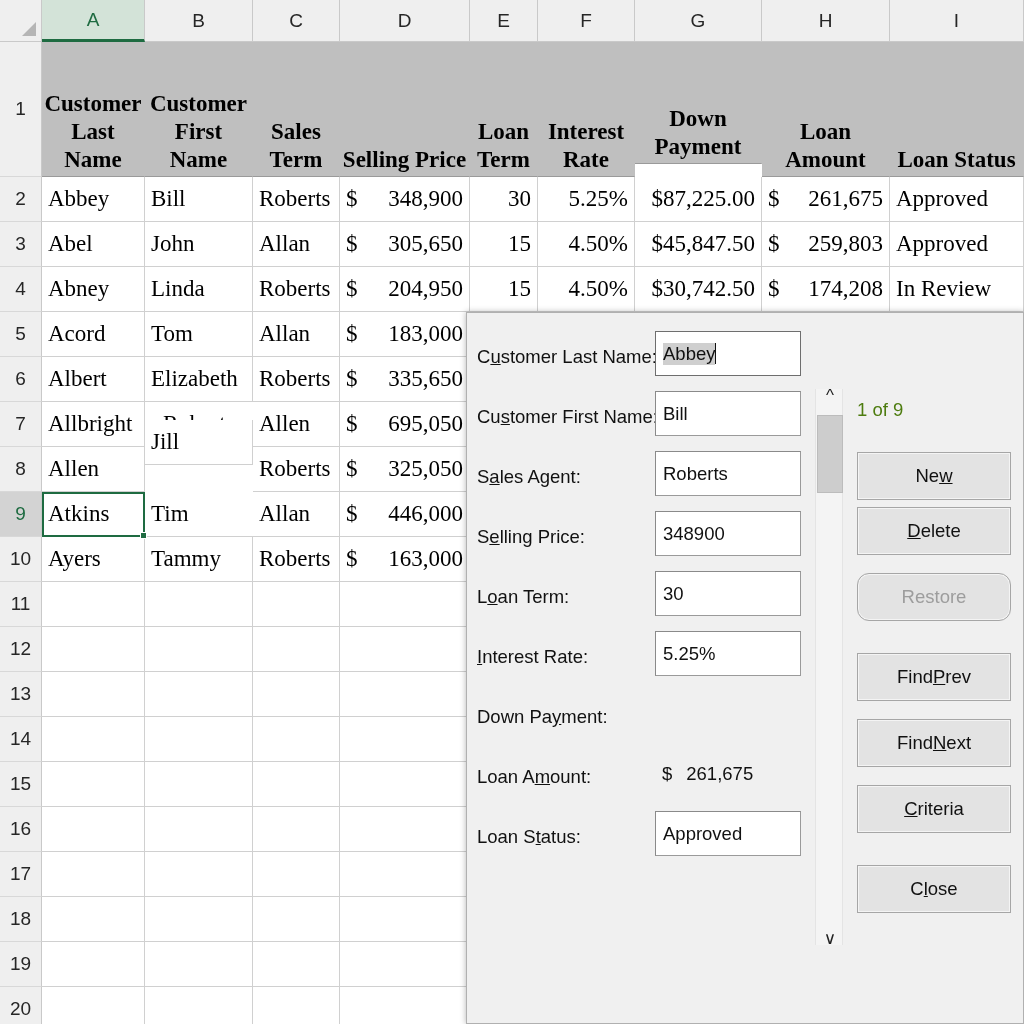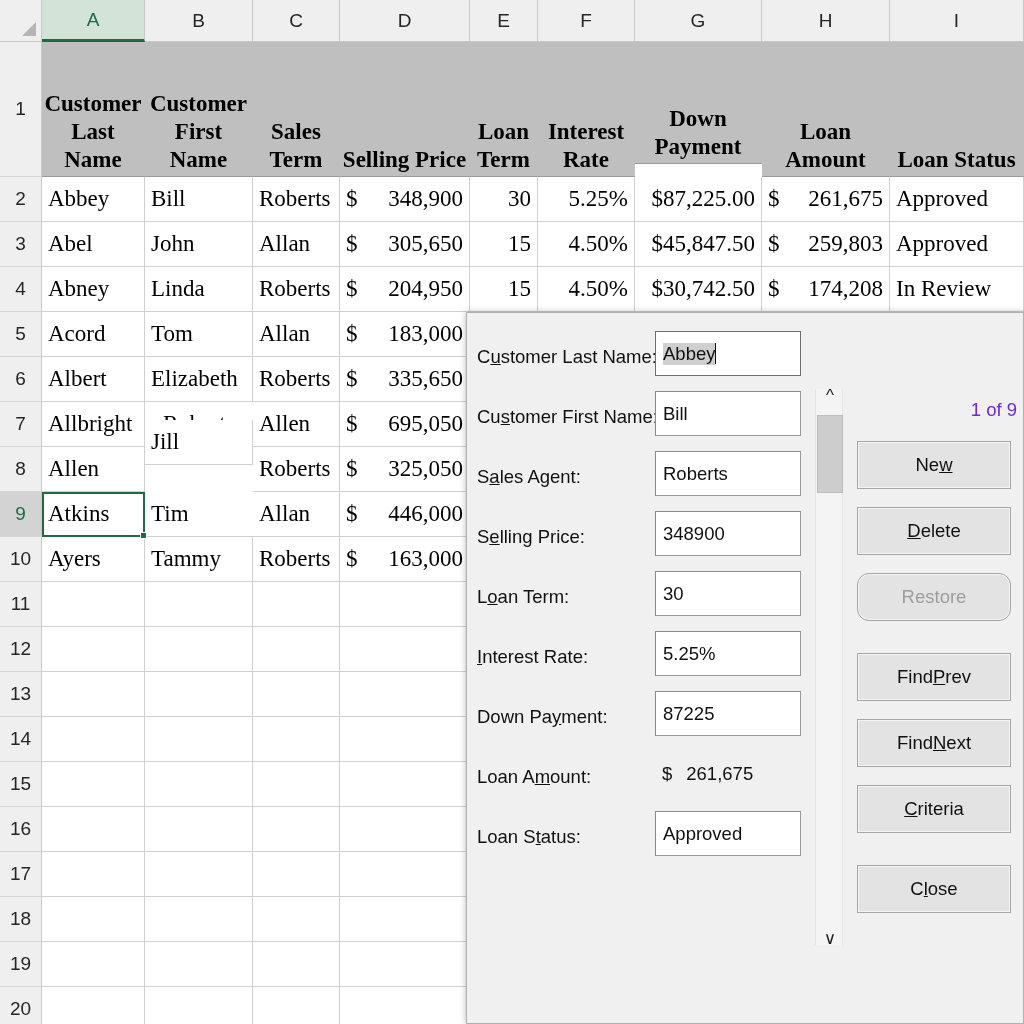--- a/index.html
+++ b/index.html
@@ -162,21 +162,21 @@
   }
   .sb-up { top: -6px; }
   .sb-down { bottom: -6px; }
   .sb-thumb {
     position: absolute; left: 1px; top: 26px; width: 26px; height: 78px;
     background: #cdcdcd; border: 1px solid #bcbcbc; cursor: pointer;
   }
 
   .rec-counter {
     position: absolute; left: 390px; top: 86px; width: 160px;
-    text-align: right; font-size: 18.5px; color: #6d28d9;
+    text-align: left; font-size: 18.5px; color: #4d7c0f;
   }
 
   .dlg-btn {
     position: absolute; left: 390px; width: 154px; height: 48px;
     background: #e3e3e3;
     border: 1px solid #a6a6a6;
     box-shadow: inset 0 0 0 1px #f4f4f4;
     font-size: 18.5px; color: #111;
     display: flex; align-items: center; justify-content: center;
     cursor: pointer; font-family: "Liberation Sans", sans-serif;
@@ -532,21 +532,20 @@
         <div class="field-row" style="top: 258px;">
           <div class="field-label">L<u>o</u>an Term:</div>
           <div class="field-input">30</div>
         </div>
         <div class="field-row" style="top: 318px;">
           <div class="field-label"><u>I</u>nterest Rate:</div>
           <div class="field-input">5.25%</div>
         </div>
         <div class="field-row" style="top: 378px;">
           <div class="field-label">Down Pa<u>y</u>ment:</div>
-          <div class="field-input">87225</div>
         </div>
         <div class="field-row" style="top: 438px;">
           <div class="field-label">Loan A<u>m</u>ount:</div>
           <div class="field-readonly">
             <span class="ro-cur">$</span>
             <span>261,675</span>
           </div>
         </div>
         <div class="field-row" style="top: 498px;">
           <div class="field-label">Loan S<u>t</u>atus:</div>
@@ -556,21 +555,21 @@
 
     <div class="dlg-scroll">
       <div class="sb-arrow sb-up">^</div>
       <div class="sb-thumb"></div>
       <div class="sb-arrow sb-down">∨</div>
     </div>
 
     <div class="rec-counter">1 of 9</div>
 
     <div id="buttons">
-        <div class="dlg-btn" style="top: 128px;">Ne<u>w</u></div>
+        <div class="dlg-btn" style="top: 139px;">Ne<u>w</u></div>
         <div class="dlg-btn" style="top: 194px;"><u>D</u>elete</div>
         <div class="dlg-btn disabled" style="top: 260px;">Restore</div>
         <div class="dlg-btn" style="top: 340px;">Find <u>P</u>rev</div>
         <div class="dlg-btn" style="top: 406px;">Find <u>N</u>ext</div>
         <div class="dlg-btn" style="top: 472px;"><u>C</u>riteria</div>
         <div class="dlg-btn" style="top: 552px;">C<u>l</u>ose</div>
       </div>
   </div>
 </div>
 

